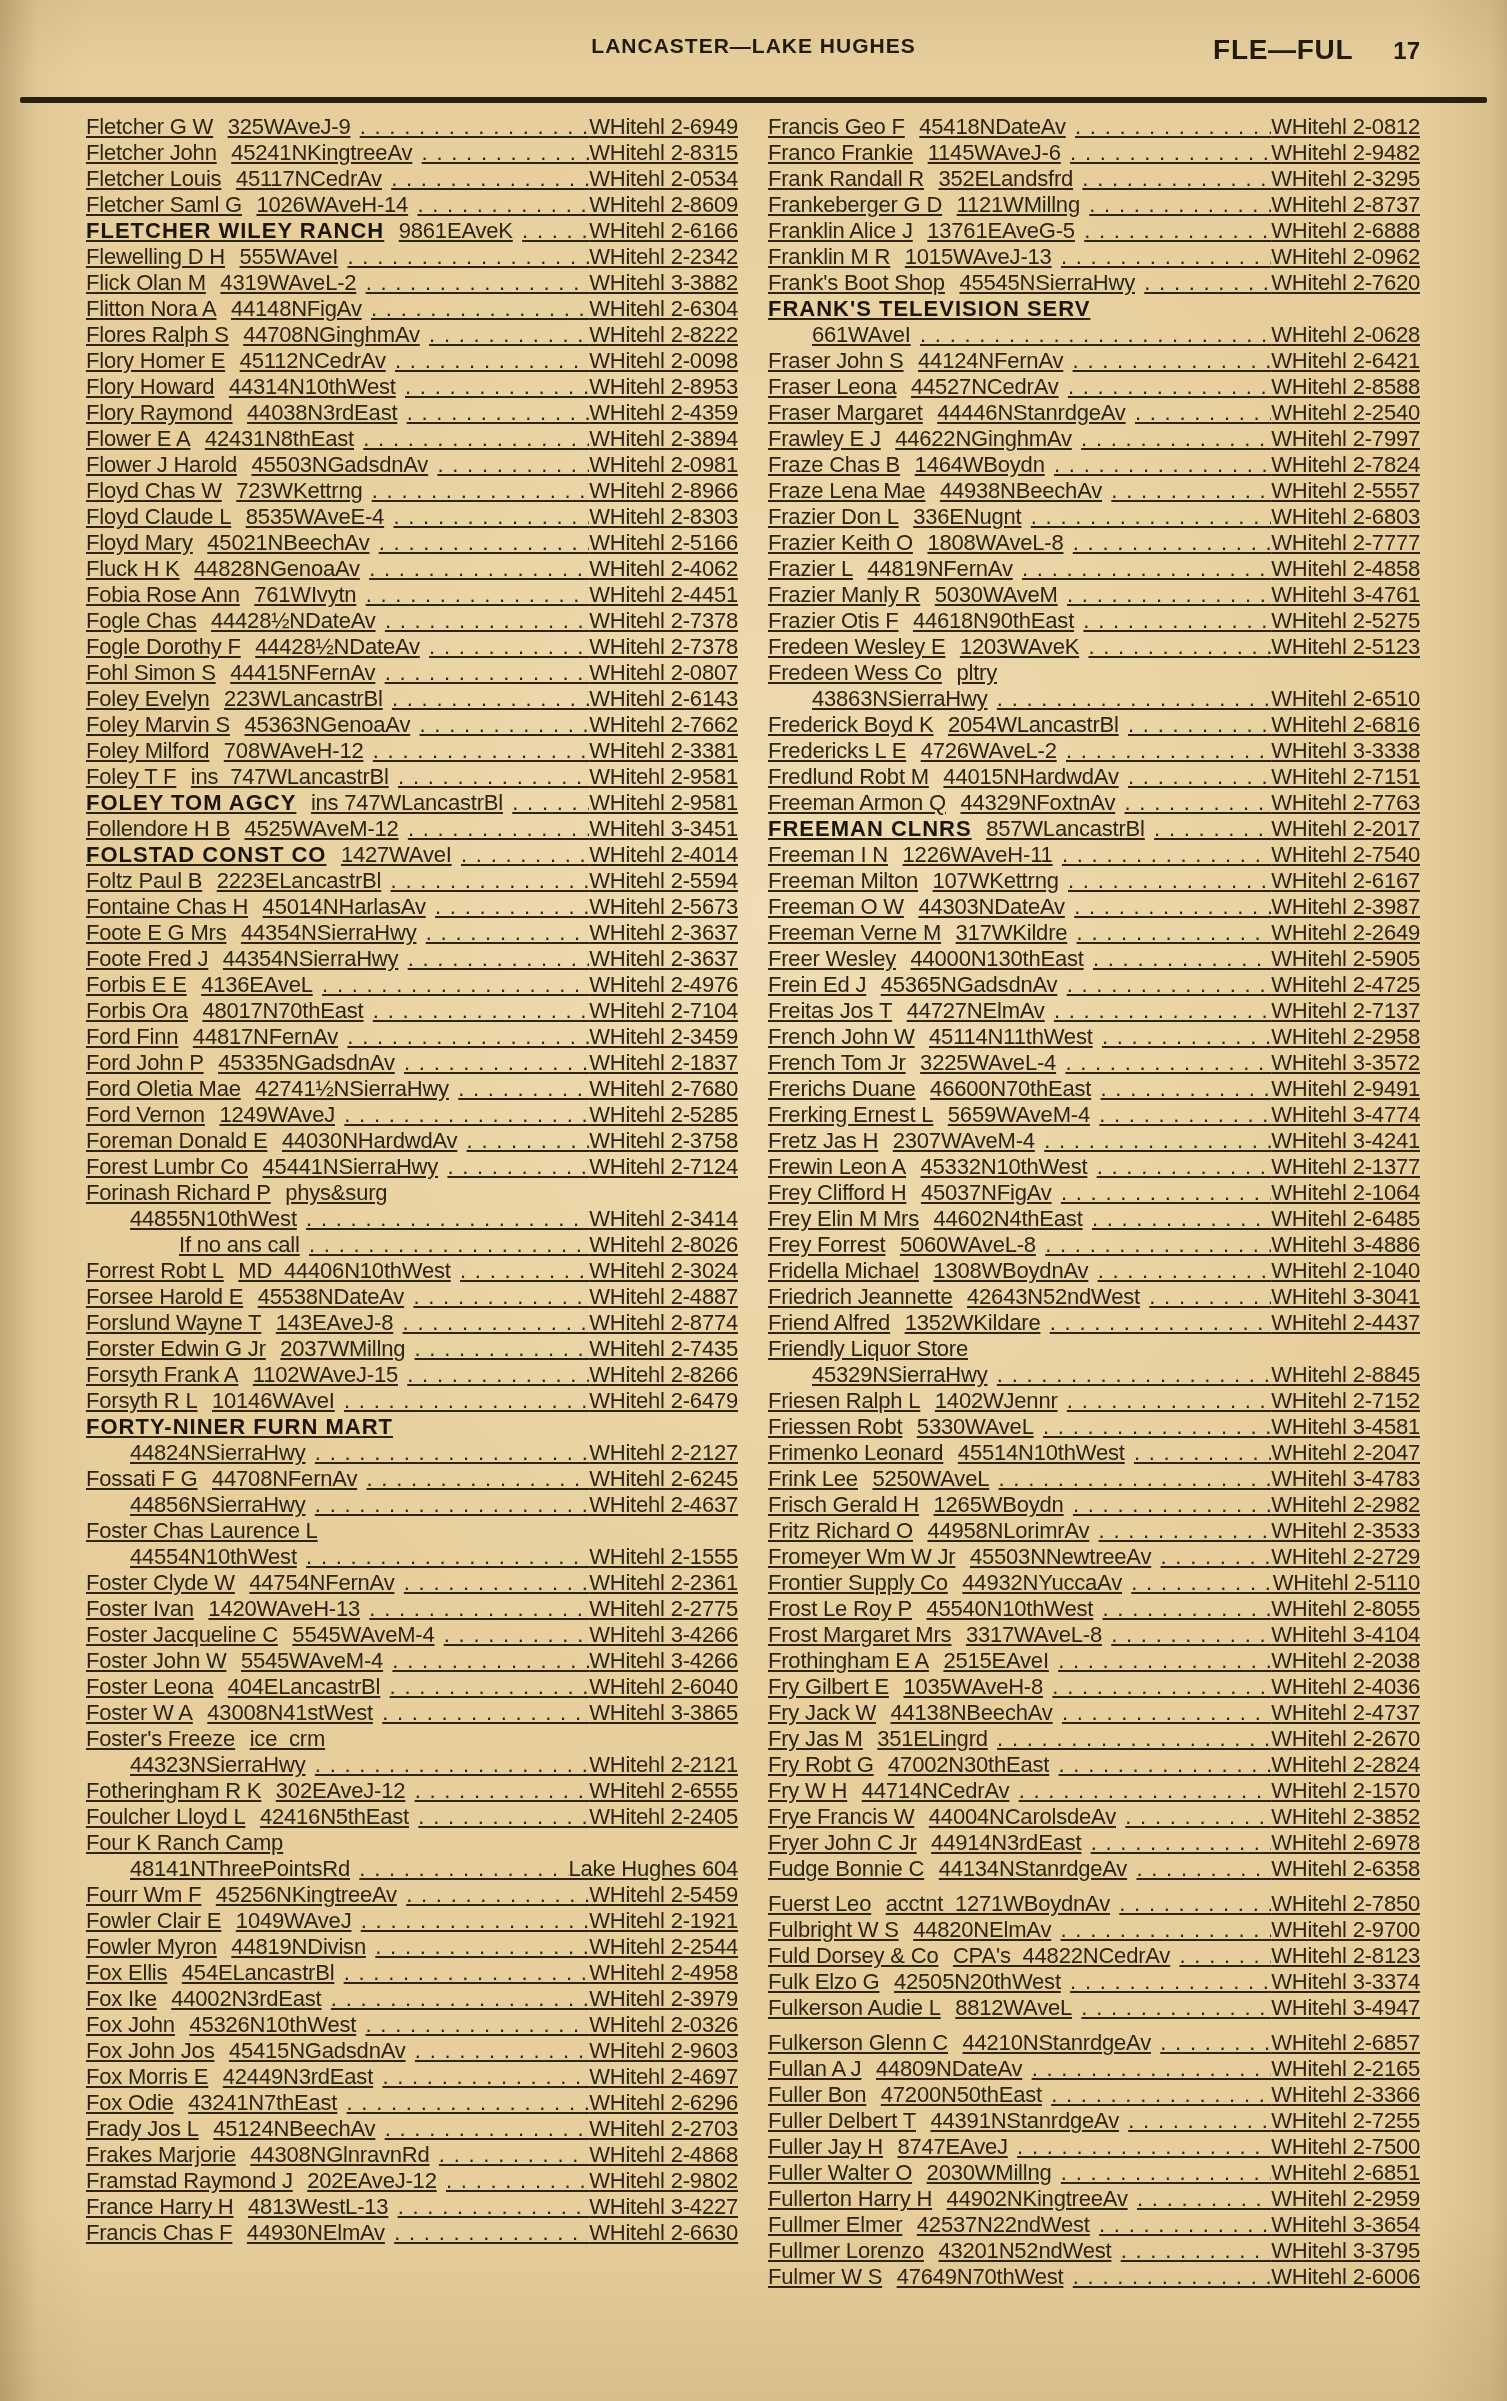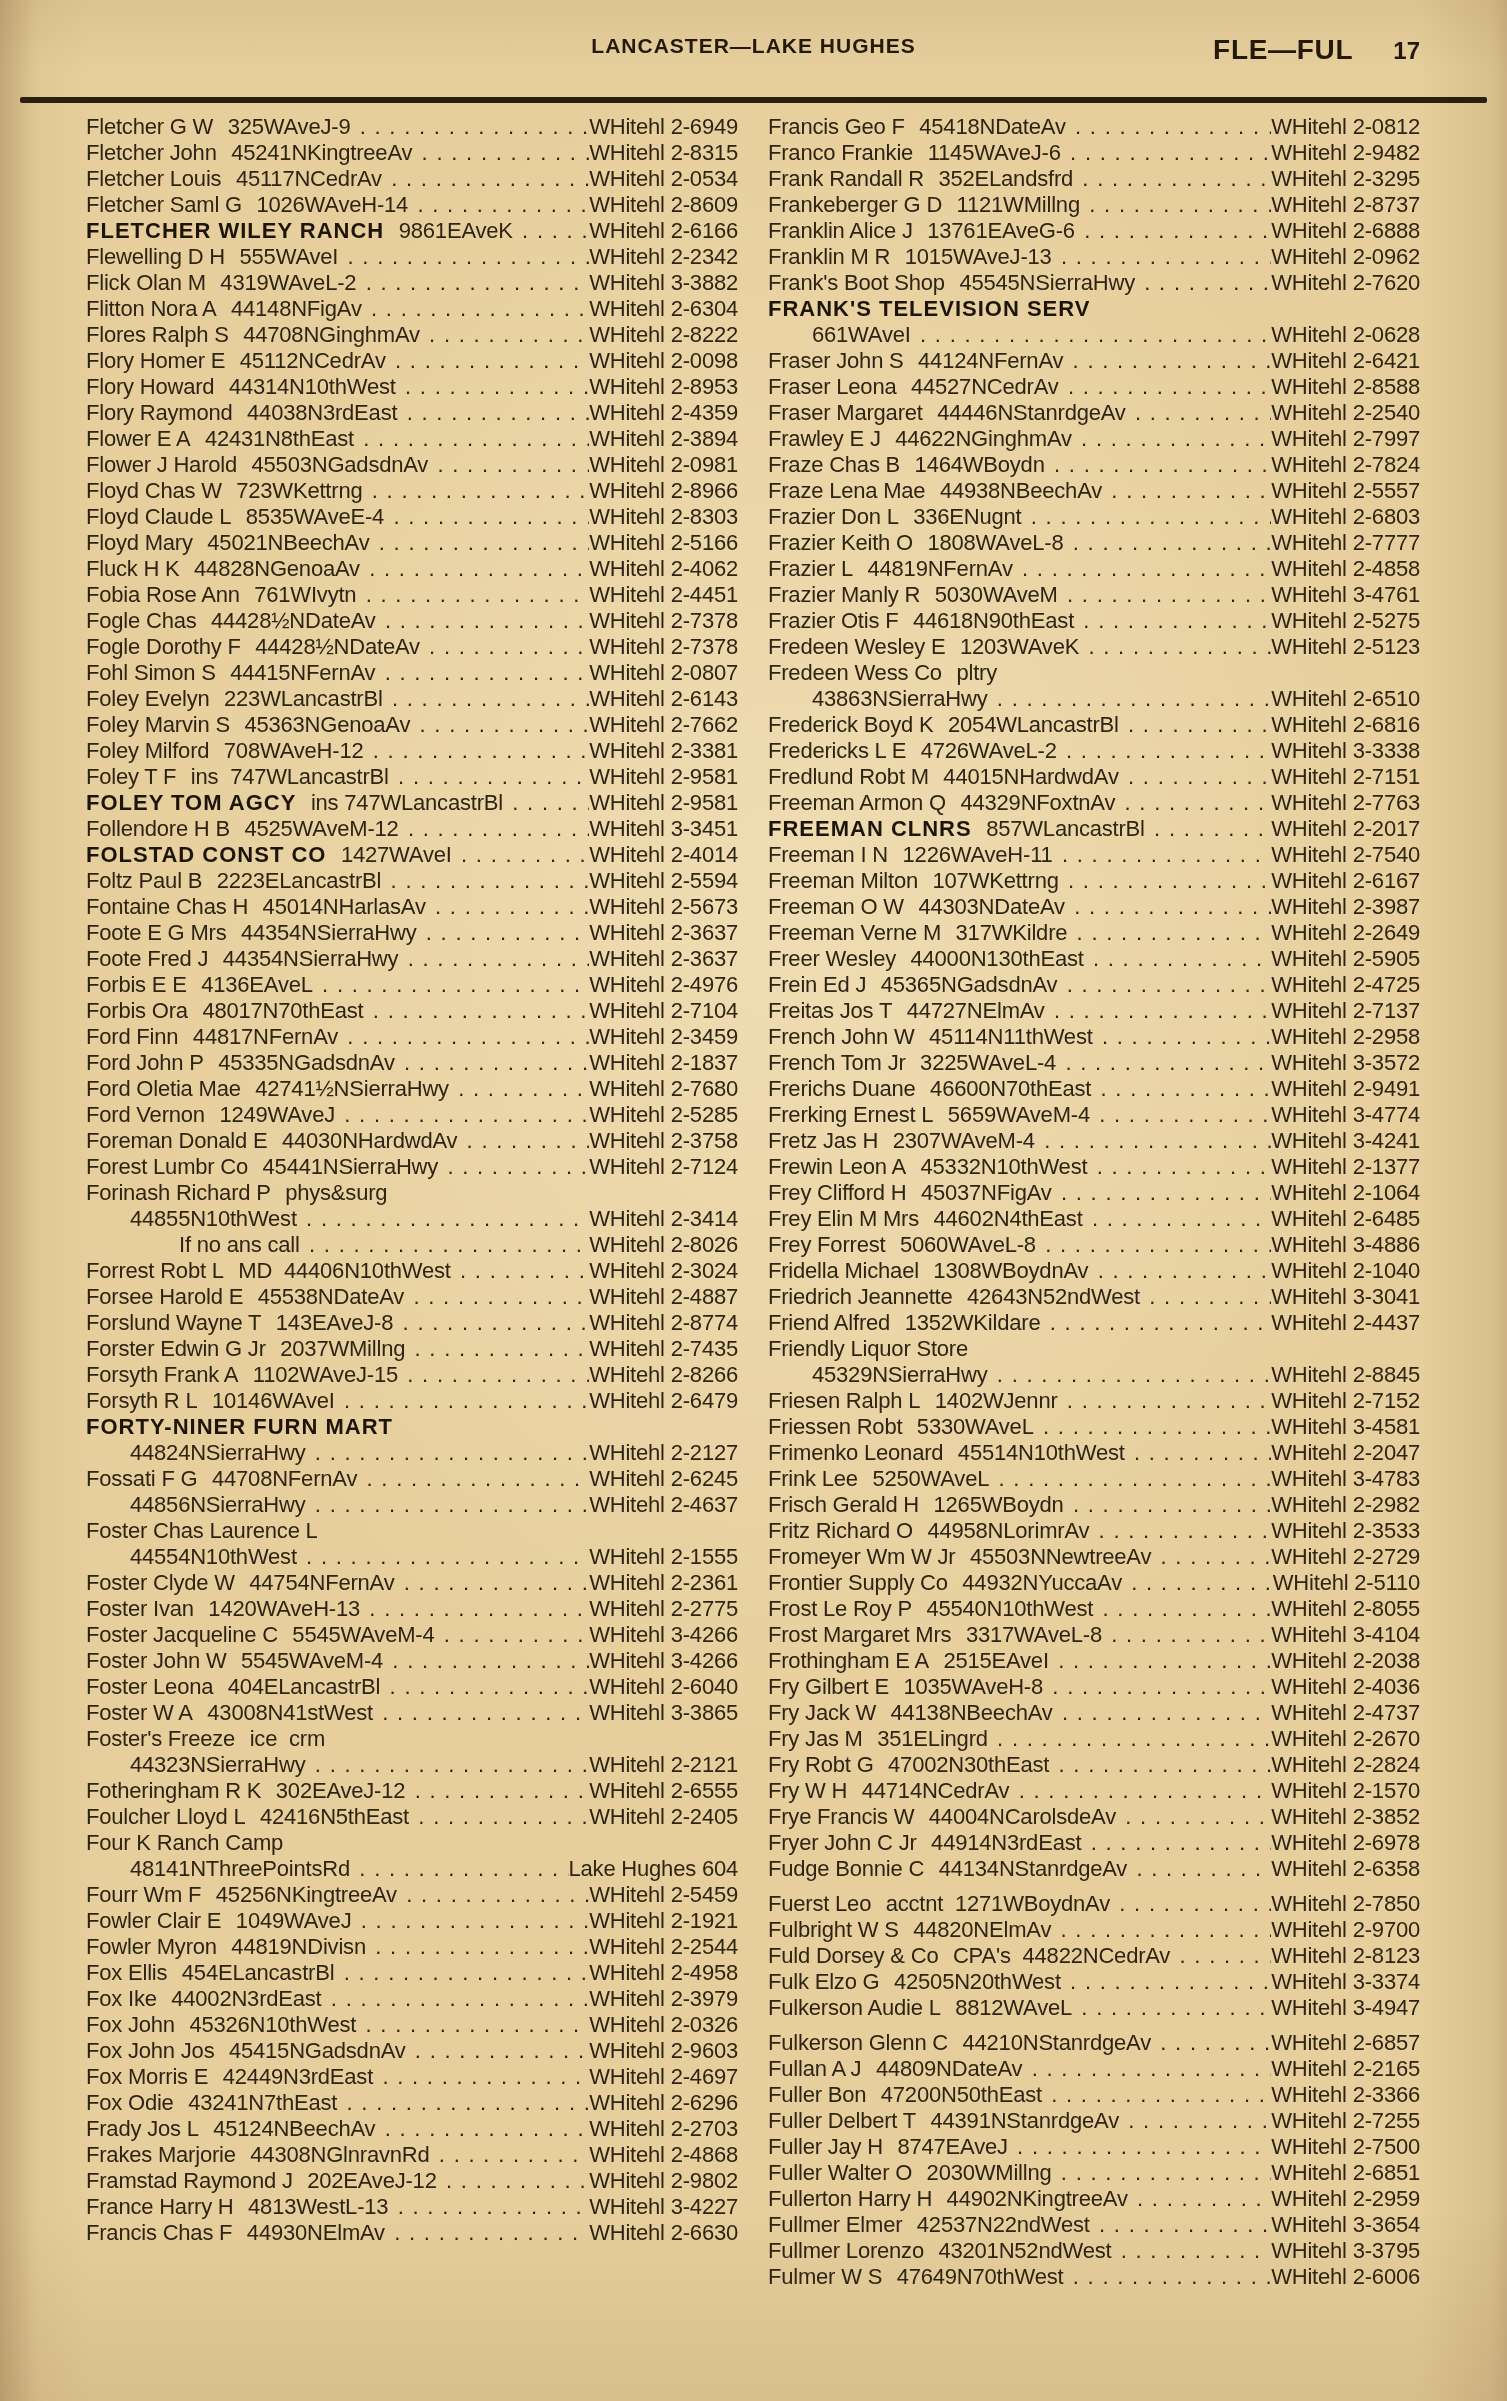--- a/index.html
+++ b/index.html
@@ -21,20 +21,21 @@
     top:0;font-size:21px;font-weight:700;letter-spacing:1px;color:#241a0c;white-space:nowrap;
   }
   .hdr-right{position:absolute;right:0;top:0;display:flex;gap:40px;align-items:baseline;}
   .idx{font-size:28px;font-weight:700;letter-spacing:0.7px;color:#241a0c;}
   .pgnum{font-size:24px;font-weight:700;color:#241a0c;}
   .rule{height:6.6px;background:#2a2010;margin:14.5px 20px 0 20px;border-radius:2px;}
   .columns{
     display:flex;
     margin:10.6px 86px 0 86px;
     gap:30px;
+    text-decoration:underline;
   }
   .col{width:652px;}
   .row{
     display:flex;align-items:baseline;
     height:26px;line-height:26px;
     font-size:22px;letter-spacing:-0.2px;
     white-space:nowrap;overflow:hidden;
   }
   .row.gap{margin-top:9.3px;}
   .nm{white-space:pre;}
@@ -572,21 +573,21 @@
     <span class="ph">WHitehl 2-3295</span>
   </div>
         <div class="row">
     <span class="nm">Frankeberger G D</span>
     <span class="ad">1121WMillng</span>
     <span class="dots"></span>
     <span class="ph">WHitehl 2-8737</span>
   </div>
         <div class="row">
     <span class="nm">Franklin Alice J</span>
-    <span class="ad">13761EAveG-6</span>
+    <span class="ad">13761EAveG-5</span>
     <span class="dots"></span>
     <span class="ph">WHitehl 2-6888</span>
   </div>
         <div class="row">
     <span class="nm">Franklin M R</span>
     <span class="ad">1015WAveJ-13</span>
     <span class="dots"></span>
     <span class="ph">WHitehl 2-0962</span>
   </div>
         <div class="row">

